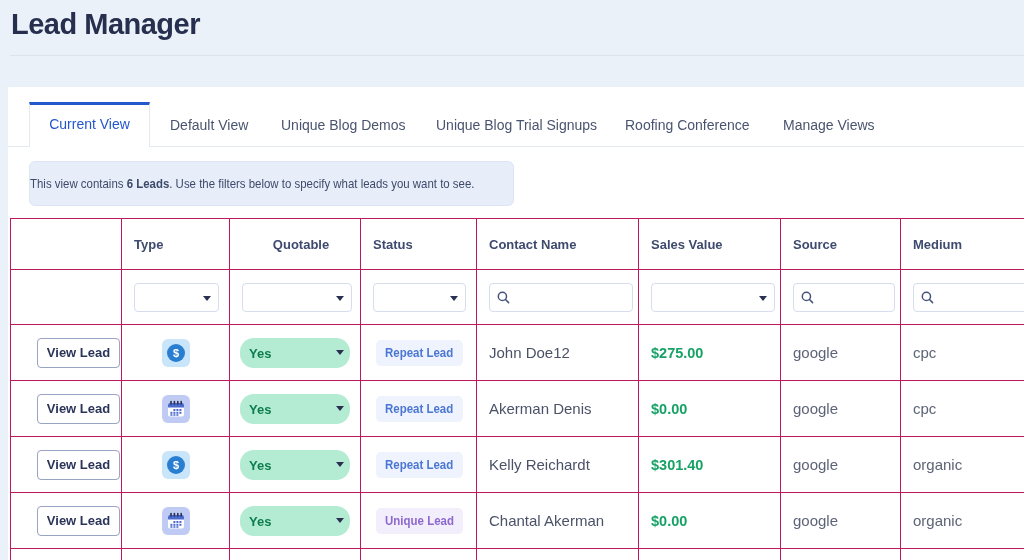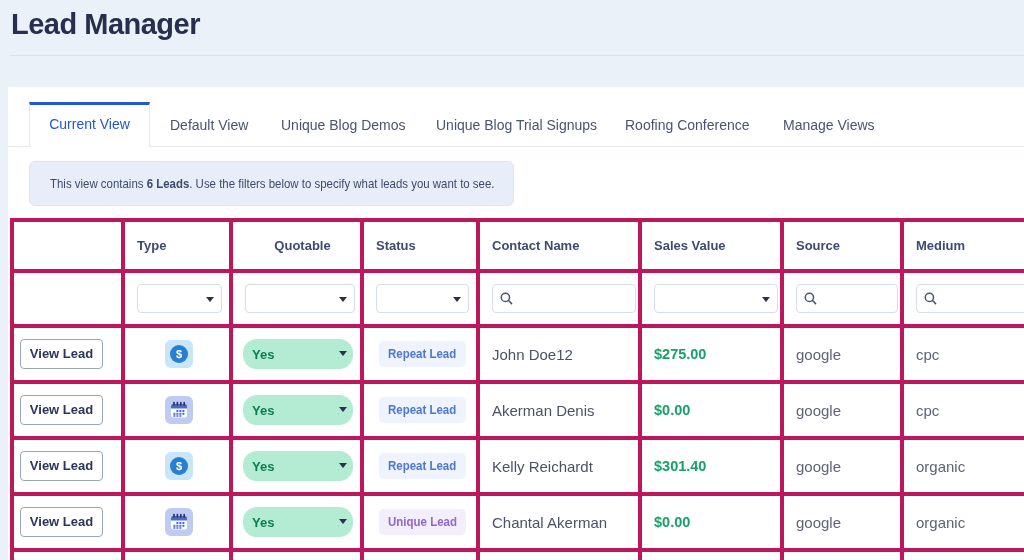--- a/index.html
+++ b/index.html
@@ -11,32 +11,32 @@
 
 .tabstrip { position:absolute; left:0; top:0; width:1016px; height:60px; background:#fff; }
 .tabstrip .baseline { position:absolute; left:0; right:0; bottom:0; height:1px; background:#e3e8f1; }
 .tab { position:absolute; top:30px; font-size:14px; color:#4a546f; }
 .tab-active { position:absolute; left:21px; top:15px; width:121px; height:45px; background:#fff;
   border-left:1px solid #e3e8f1; border-right:1px solid #e3e8f1; border-top:3px solid #2458cc; z-index:2;
   text-align:center; }
 .tab-active span { display:inline-block; margin-top:11px; font-size:14px; font-weight:normal; color:#2356cd; }
 
 .alert { position:absolute; left:21px; top:74px; width:485px; height:45px; background:#e7eef9;
-  border:1px solid #dce5f3; border-radius:6px; white-space:nowrap; font-size:13px; color:#3e4a6b; line-height:43px; padding-left:20px; }
+  border:1px solid #dce5f3; border-radius:6px; white-space:nowrap; font-size:13px; color:#3e4a6b; line-height:43px; }
 .alert .sq { display:inline-block; transform:scaleX(0.88); transform-origin:0 50%; }
 
 .tblwrap { position:absolute; left:2px; top:131px; width:1014px; height:342px; overflow:hidden; }
 table { border-collapse:collapse; table-layout:fixed; width:1090px; background:#fff; }
-td, th { border:4px solid #be185d; padding:0 0 0 12px; text-align:left; vertical-align:middle; overflow:hidden; }
+td, th { border:1px solid #be185d; padding:0 0 0 12px; text-align:left; vertical-align:middle; overflow:hidden; }
 th { height:51px; font-size:13px; color:#3e4a6e; }
 tr.filters td { height:55px; }
 tr.data td { height:56px; font-size:15px; color:#4b5268; }
 .c0 { width:111px; } .c1 { width:108px; } .c2 { width:131px;text-align:center; } .c3 { width:116px; }
 .c4 { width:162px; } .c5 { width:142px; } .c6 { width:120px; } .c7 { width:200px; }
-td.cbtn { padding-left:6px; }
+td.cbtn { padding-left:26px; }
 .btn { display:inline-block; width:83px; height:30px; background:#fff; border:1px solid #99a3c2; border-radius:4px;
   font-size:13px; font-weight:bold; color:#2c3558; text-align:center; line-height:28px; }
 
 .fsel { position:relative; background:#fff; border:1px solid #d6dded; border-radius:4px; height:29px; }
 .fsel .caret { position:absolute; right:7px; top:12px; width:0; height:0;
   border-left:4.5px solid transparent; border-right:4.5px solid transparent; border-top:5.5px solid #2a3150; }
 .fsearch { position:relative; background:#fff; border:1px solid #d6dded; border-radius:4px; height:29px; }
 .fsearch svg { position:absolute; left:6px; top:6px; }
 
 .icsq { width:28px; height:28px; border-radius:6px; display:flex; align-items:center; justify-content:center; margin-left:28px; }

